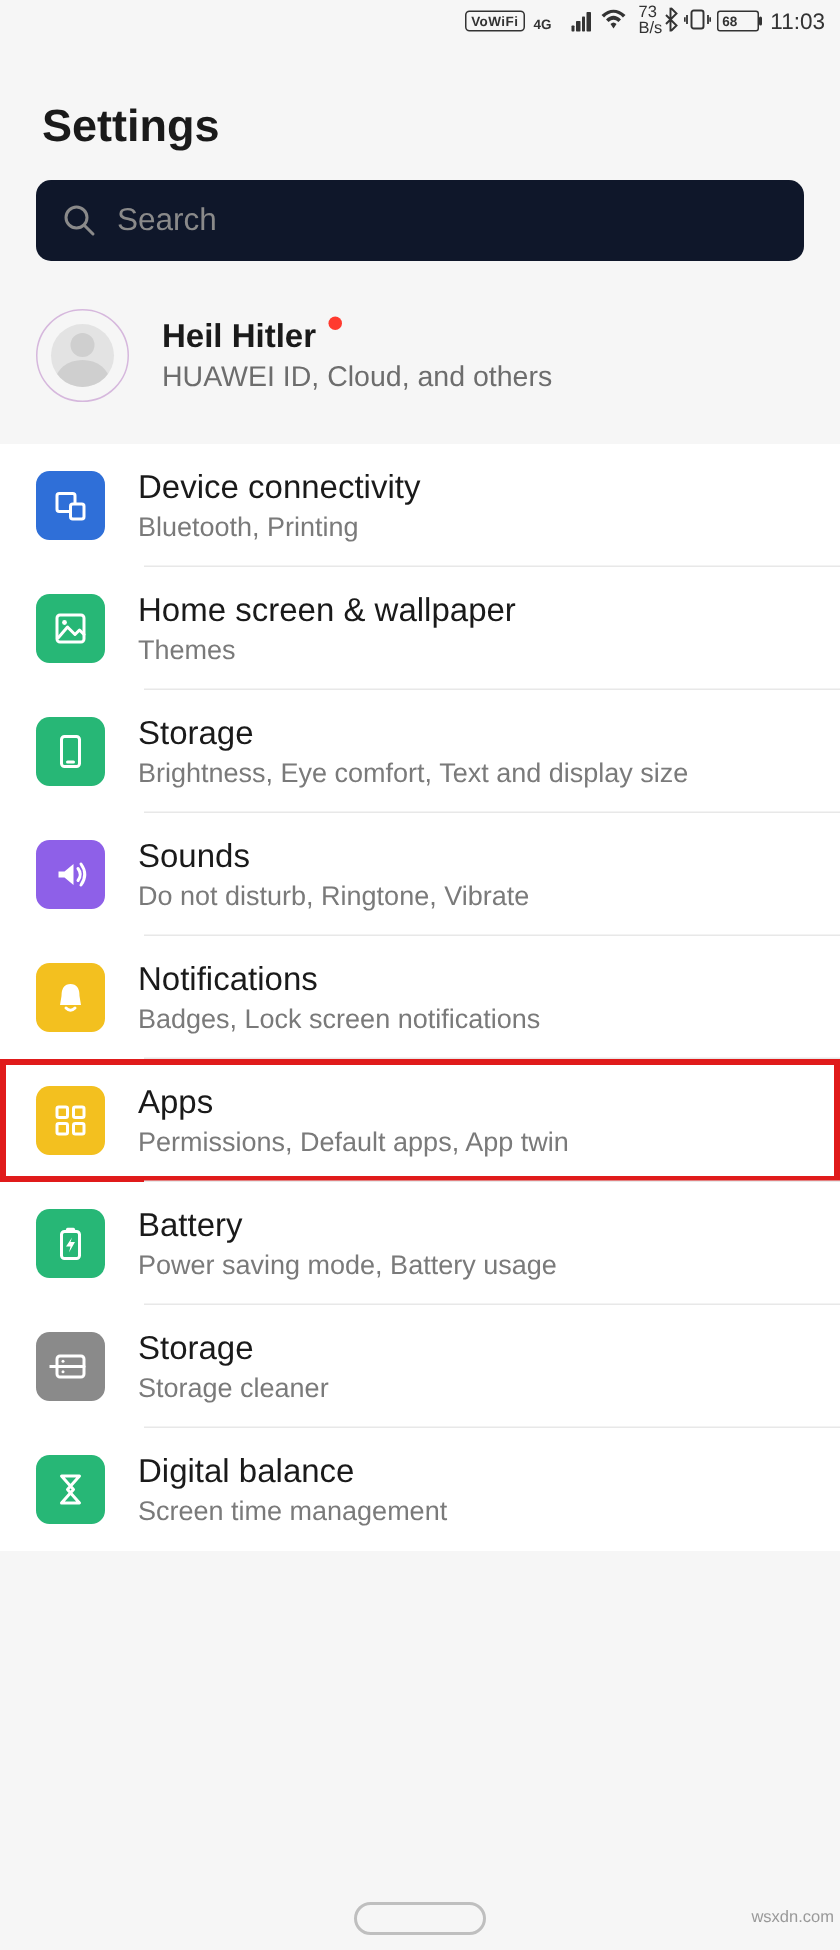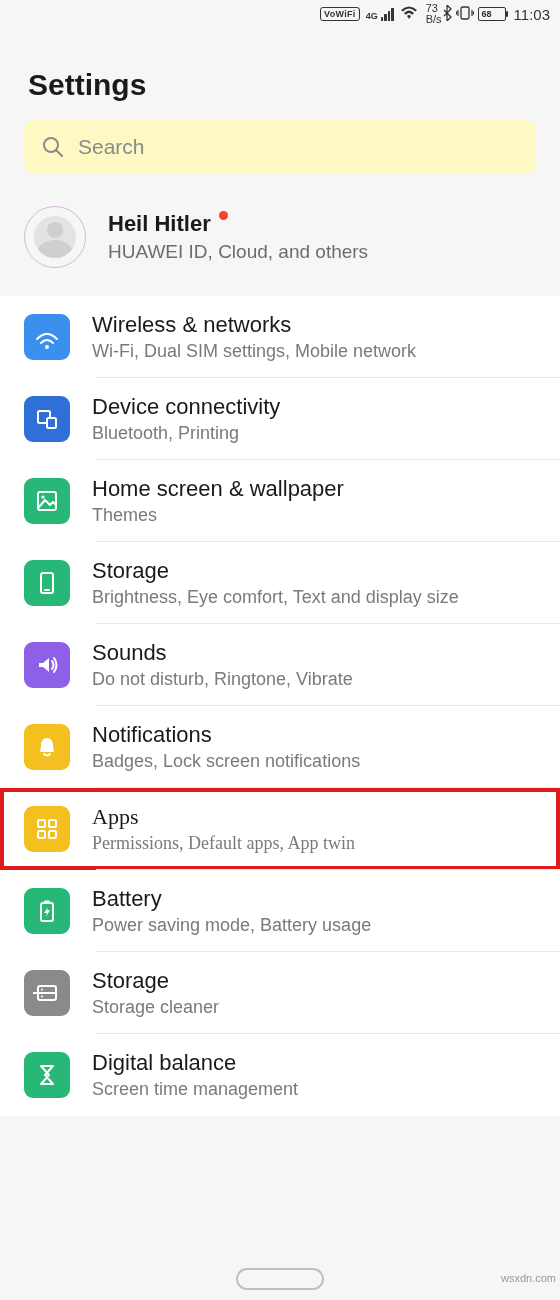--- a/index.html
+++ b/index.html
@@ -26,39 +26,39 @@
     .status-right { display: flex; align-items: center; gap: 4px; }
     .vowifi-badge {
       font-size: 9px;
       font-weight: bold;
       border: 1.2px solid #333;
       border-radius: 3px;
       padding: 1px 3px;
       letter-spacing: 0.3px;
     }
     .sig-stack { display: flex; align-items: flex-end; gap: 1px; }
-    .sig-label { font-size: 9px; font-weight: bold; line-height: 1; margin-right:2px;}
+    .sig-label { font-size: 9px; font-weight: bold; line-height: 1; margin-right:12px;}
     .bar { width: 2.5px; background: #333; border-radius: 0.5px;}
     .speed { display:flex; flex-direction:column; line-height:1; font-size:11px; margin-left:2px;}
     .battery-box { display:inline-flex; align-items:center; }
     .battery {
       width: 28px; height: 14px; border: 1.2px solid #333; border-radius: 2px;
       position: relative; display:flex; align-items:center;
     }
     .battery::after { content:""; position:absolute; right:-3px; top:3px; width:2px; height:6px; background:#333; border-radius:1px;}
     .batt-num { font-size:9px; font-weight:bold; margin-left:3px;}
     .time { font-size:15px; margin-left:4px;}
     .header {
       padding: 40px 28px 18px 28px;
       background: #f6f6f6;
     }
     .header h1 { font-size: 30px; font-weight: 700; }
     .search-box {
       margin: 0 24px 14px 24px;
-      background: #fef9c3;
+      background: #0f172a;
       border-radius: 10px;
       height: 54px;
       display: flex;
       align-items: center;
       padding: 0 18px;
       gap: 14px;
     }
     .search-box svg { flex-shrink:0; }
     .search-ph { color: #8a8a8a; font-size: 21px; }
     .account-row {
@@ -79,21 +79,21 @@
     .red-dot { width:9px; height:9px; border-radius:50%; background:#ff3a2f; }
     .acct-sub { font-size:19px; color:#6d6d6d; margin-top:4px;}
     .list { background:#fff; margin-top:6px; }
     .item {
       display:flex; align-items:center;
       padding: 16px 12px 16px 24px;
       gap: 22px;
       position:relative;
       background:#fff;
     }
-    .item.highlight { outline: 3px solid #e01b1b; outline-offset:-4px; box-shadow: inset 0 0 0 2px #e01b1b; font-family: Liberation Serif, serif; }
+    .item.highlight { outline: 3px solid #e01b1b; outline-offset:-4px; box-shadow: inset 0 0 0 2px #e01b1b; }
     .item-divider { position:absolute; bottom:0; left:96px; right:0; height:1px; background:#e8e8e8; }
     .icon-box {
       width:46px; height:46px; border-radius:9px;
       display:flex; align-items:center; justify-content:center;
       flex-shrink:0;
     }
     .item-body { flex:1; min-width:0; }
     .item-title { font-size:22px; font-weight:500; color:#1a1a1a; }
     .item-sub { font-size:18px; color:#7a7a7a; margin-top:3px; }
     .nav-pill {
@@ -166,33 +166,20 @@
     <div class="acct-name">
       <span>Heil Hitler</span>
       <span class="red-dot"></span>
     </div>
     <div class="acct-sub">HUAWEI ID, Cloud, and others</div>
   </div>
 </div>
 
 <div class="list" id="list">
     <div class="item">
-    <div class="icon-box" style="background:#3b8fed">
-        <svg width="28" height="28" viewBox="0 0 28 28">
-          <path d="M4 16 Q14 6 24 16 M8 20 Q14 14 20 20" stroke="#fff" stroke-width="2" fill="none" stroke-linejoin="round" stroke-linecap="round"></path>
-          <circle cx="14" cy="24" r="2" fill="#fff"></circle>
-        </svg>
-      </div>
-    <div class="item-body">
-      <div class="item-title">Wireless &amp; networks</div>
-      <div class="item-sub">Wi-Fi, Dual SIM settings, Mobile network</div>
-    </div>
-    <div class="item-divider"></div>
-  </div>
-    <div class="item">
     <div class="icon-box" style="background:#2f6fd8">
         <svg width="28" height="28" viewBox="0 0 28 28">
           <rect x="5" y="6" width="12" height="12" rx="1.5" stroke="#fff" stroke-width="2" fill="none" stroke-linejoin="round" stroke-linecap="round"></rect>
           <rect x="14" y="13" width="9" height="10" rx="1.5" fill="#2f6fd8" stroke="#fff" stroke-width="2" stroke-linejoin="round" stroke-linecap="round"></rect>
         </svg>
       </div>
     <div class="item-body">
       <div class="item-title">Device connectivity</div>
       <div class="item-sub">Bluetooth, Printing</div>
     </div>

